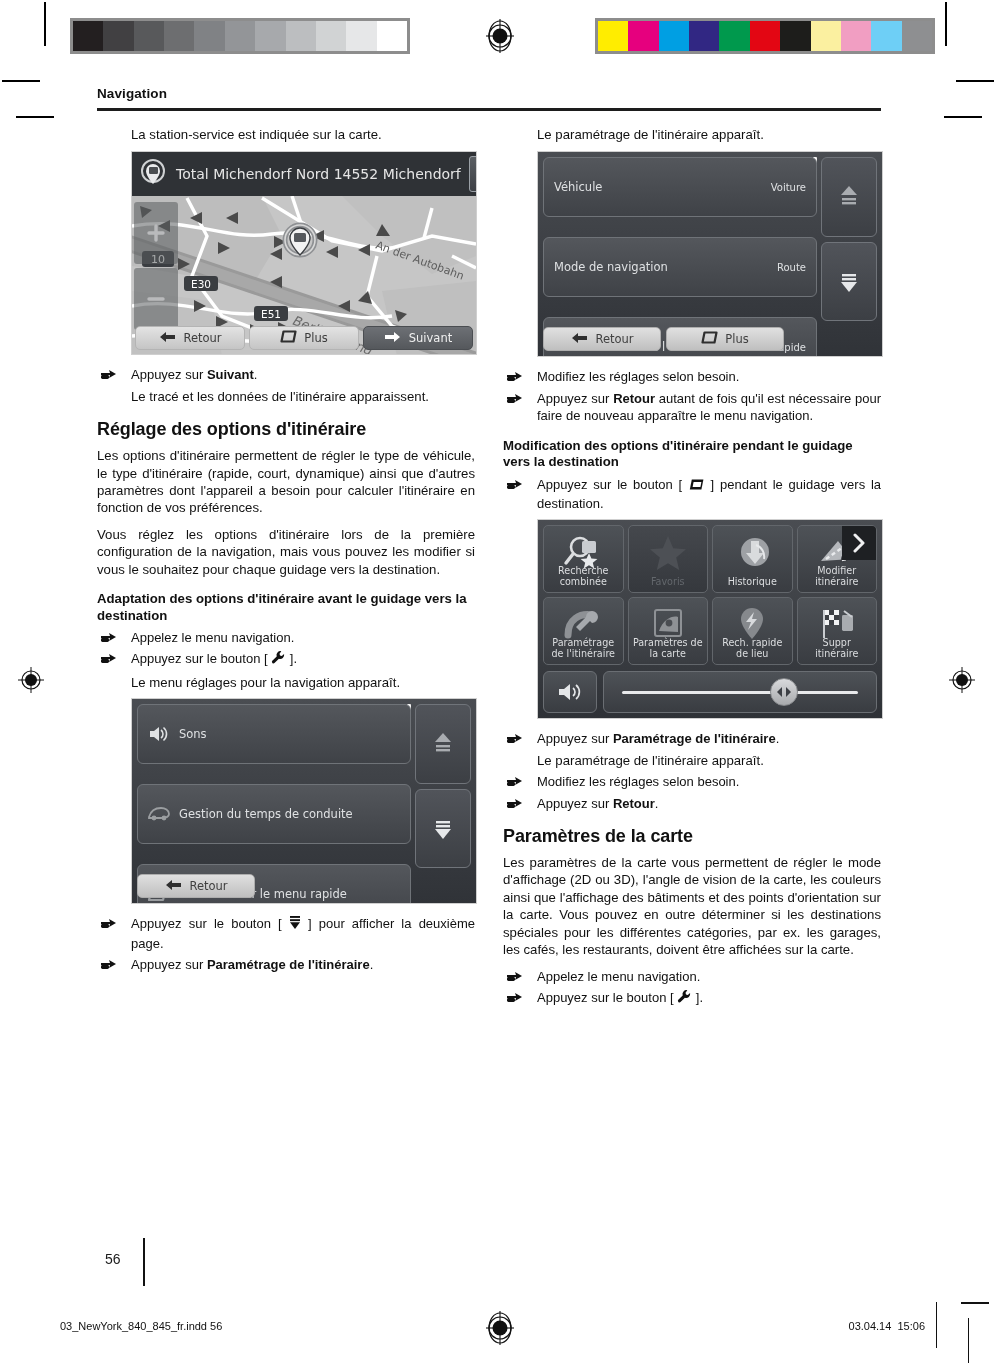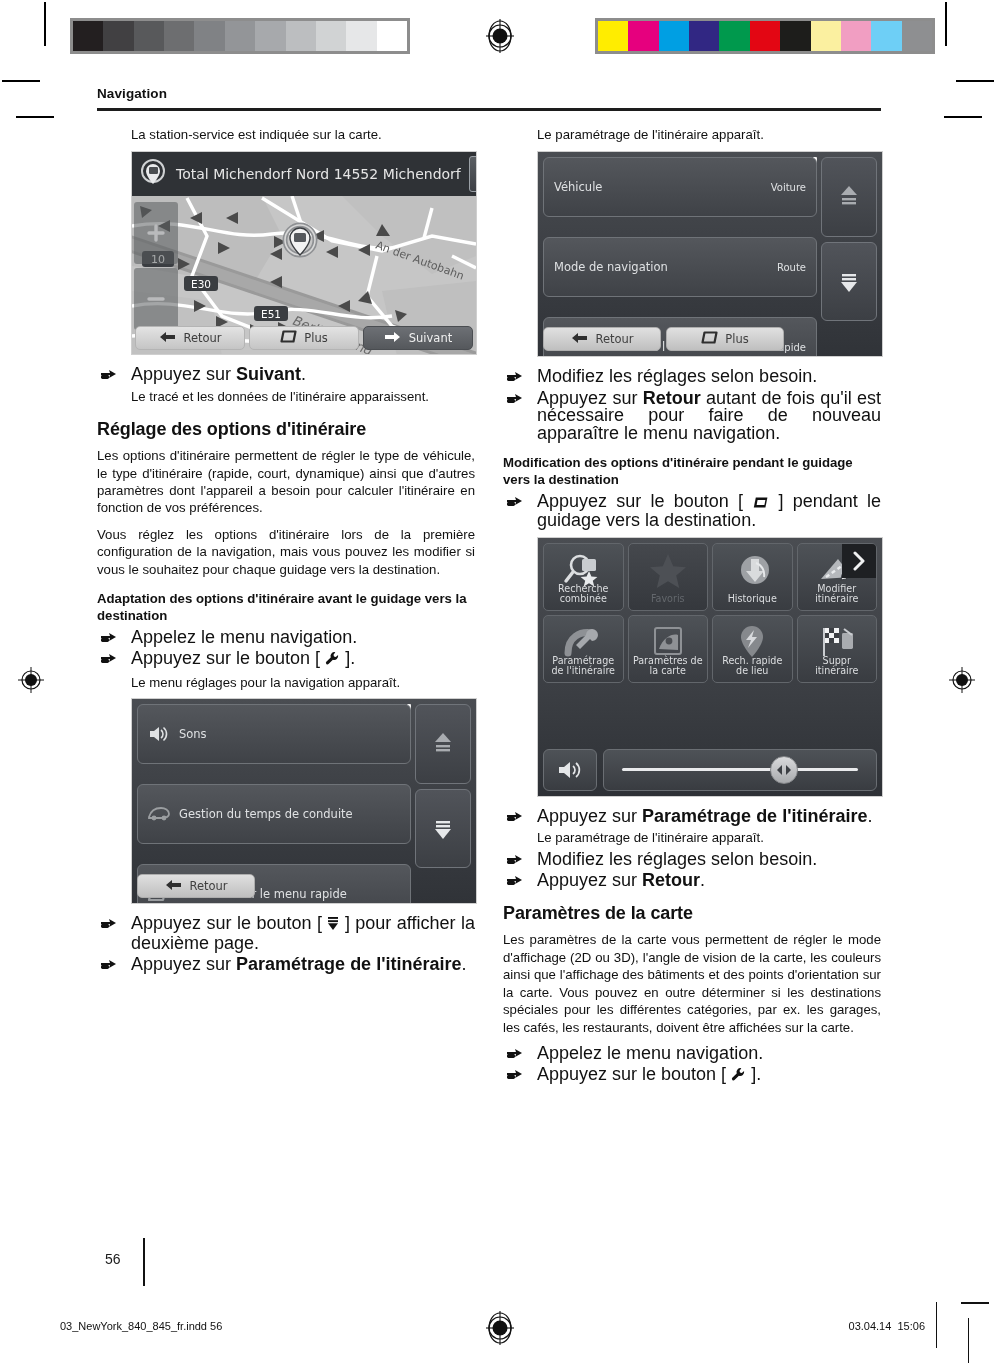--- a/index.html
+++ b/index.html
@@ -34,21 +34,21 @@
   .indent{margin-left:34px;}
   .h2{
     font-size:18px;font-weight:bold;line-height:22px;
     margin-top:13px;margin-bottom:7px;color:#111;letter-spacing:-.1px;
   }
   .h3{
     font-size:13.2px;font-weight:bold;line-height:16.5px;
     margin-top:13px;margin-bottom:5px;color:#111;
   }
   .step{
-    position:relative;padding-left:34px;font-size:18px;line-height:17.4px;
+    position:relative;padding-left:34px;font-size:13px;line-height:17.4px;
     margin-bottom:4px;text-align:justify;hyphens:auto;
   }
   .step .hand{
     position:absolute;left:4px;top:2px;width:22px;height:14px;
   }
   .sub{
     padding-left:34px;font-size:13.2px;line-height:17.4px;margin-bottom:4px;
   }
   b{font-weight:bold;}
   .inl{display:inline-block;vertical-align:-2px;}
@@ -56,21 +56,21 @@
   
   .shot{
     position:relative;width:346px;
     background:#3a3d41;border:1px solid #cfcfcf;box-sizing:border-box;
     margin:7px 0 11px 34px;
     font-family:"DejaVu Sans", sans-serif;
     overflow:hidden;
   }
   .shot.mapshot{height:204px;background:#d6d6d6;}
   .shot.listshot{height:206px;background:linear-gradient(180deg,#4a4d52 0%,#3b3e43 55%,#303338 100%);}
-  .shot.gridshot{height:260px;background:linear-gradient(180deg,#4a4d52 0%,#3b3e43 60%,#2e3136 100%);}
+  .shot.gridshot{height:200px;background:linear-gradient(180deg,#4a4d52 0%,#3b3e43 60%,#2e3136 100%);}
 
   
   .map-title{
     position:absolute;left:0;top:0;right:0;height:44px;
     background:#2f3236;display:flex;align-items:center;gap:8px;padding:0 6px;box-sizing:border-box;
   }
   .map-title .poi{
     width:30px;height:32px;flex:0 0 auto;position:relative;
   }
   .map-title .tname{

